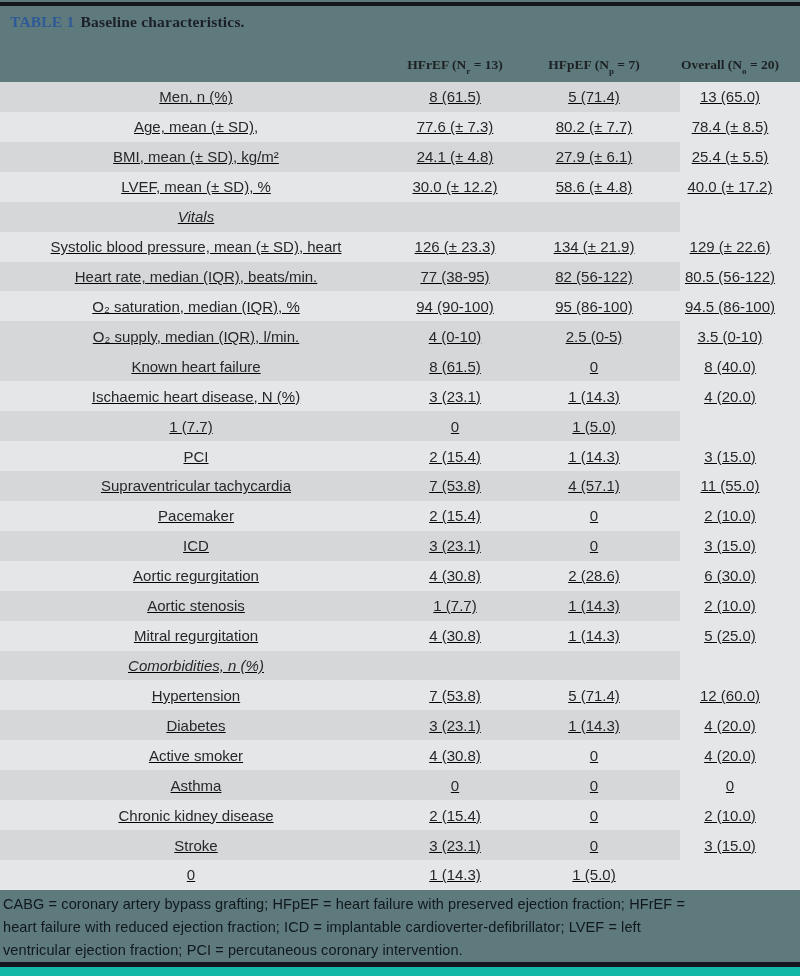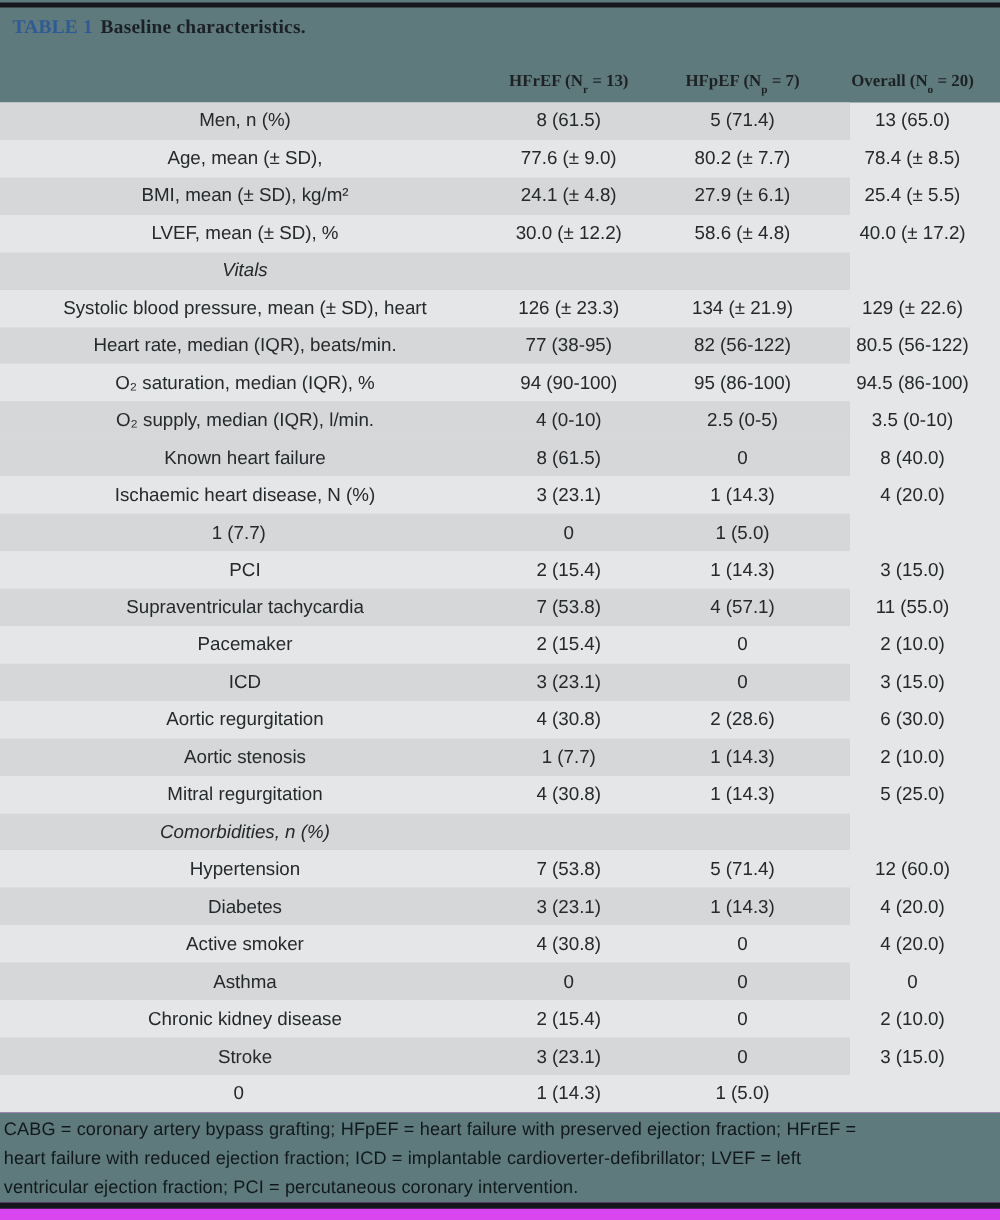--- a/index.html
+++ b/index.html
@@ -38,34 +38,34 @@
   .header-row {
     position:absolute; bottom:3px; left:0; width:800px; height:26px;
   }
   .col-header {
     font-size:13.5px; font-weight:bold; color:#1d2124; white-space:nowrap;
   }
   .col-header sub { font-size:9px; position:relative; top:1px; }
   
   .rows {
     position:absolute; top:82px; left:0; width:680px; height:808px;
-    display:flex; flex-direction:column;
+    display:flex; flex-direction:column;text-decoration:underline;
   }
   .row { flex:1 1 auto; }
   .stripe-dark  { background:var(--stripe_dark,#d5d7d8); }
   .stripe-light { background:var(--stripe_light,#e4e6e7); }
   .row-label {
     padding-left:10px; font-size:15px; color:#26292b; white-space:nowrap;
   }
   .section-row .row-label { font-style:italic; }
   .cell-value { font-size:15px; color:#26292b; white-space:nowrap; }
   
   .band-bottom {
     position:absolute; top:890px; left:0; width:800px; height:86px;
-    background:#d946ef;
+    background:#14b8a6;
   }
   .footnote {
     position:absolute; top:0; left:0; width:800px; height:72px;
     background:var(--teal,#5e7a7c);
     padding:3px 3px 0 3px;
   }
   .footnote-line {
     font-size:14.5px; line-height:23px; color:#10181c;
     letter-spacing:.1px; white-space:nowrap;
   }
@@ -95,21 +95,21 @@
   <div class="rows">
     <div class="row grid stripe-dark">
       <div class="row-label">Men, n (%)</div>
       <div class="cell-value">8 (61.5)</div>
       <div class="cell-value">5 (71.4)</div>
       <div class="cell-value">13 (65.0)</div>
     </div>
 
     <div class="row grid stripe-light">
       <div class="row-label">Age, mean (± SD),</div>
-      <div class="cell-value">77.6 (± 9.0)</div>
+      <div class="cell-value">77.6 (± 7.3)</div>
       <div class="cell-value">80.2 (± 7.7)</div>
       <div class="cell-value">78.4 (± 8.5)</div>
     </div>
 
     <div class="row grid stripe-dark">
       <div class="row-label">BMI, mean (± SD), kg/m²</div>
       <div class="cell-value">24.1 (± 4.8)</div>
       <div class="cell-value">27.9 (± 6.1)</div>
       <div class="cell-value">25.4 (± 5.5)</div>
     </div>

